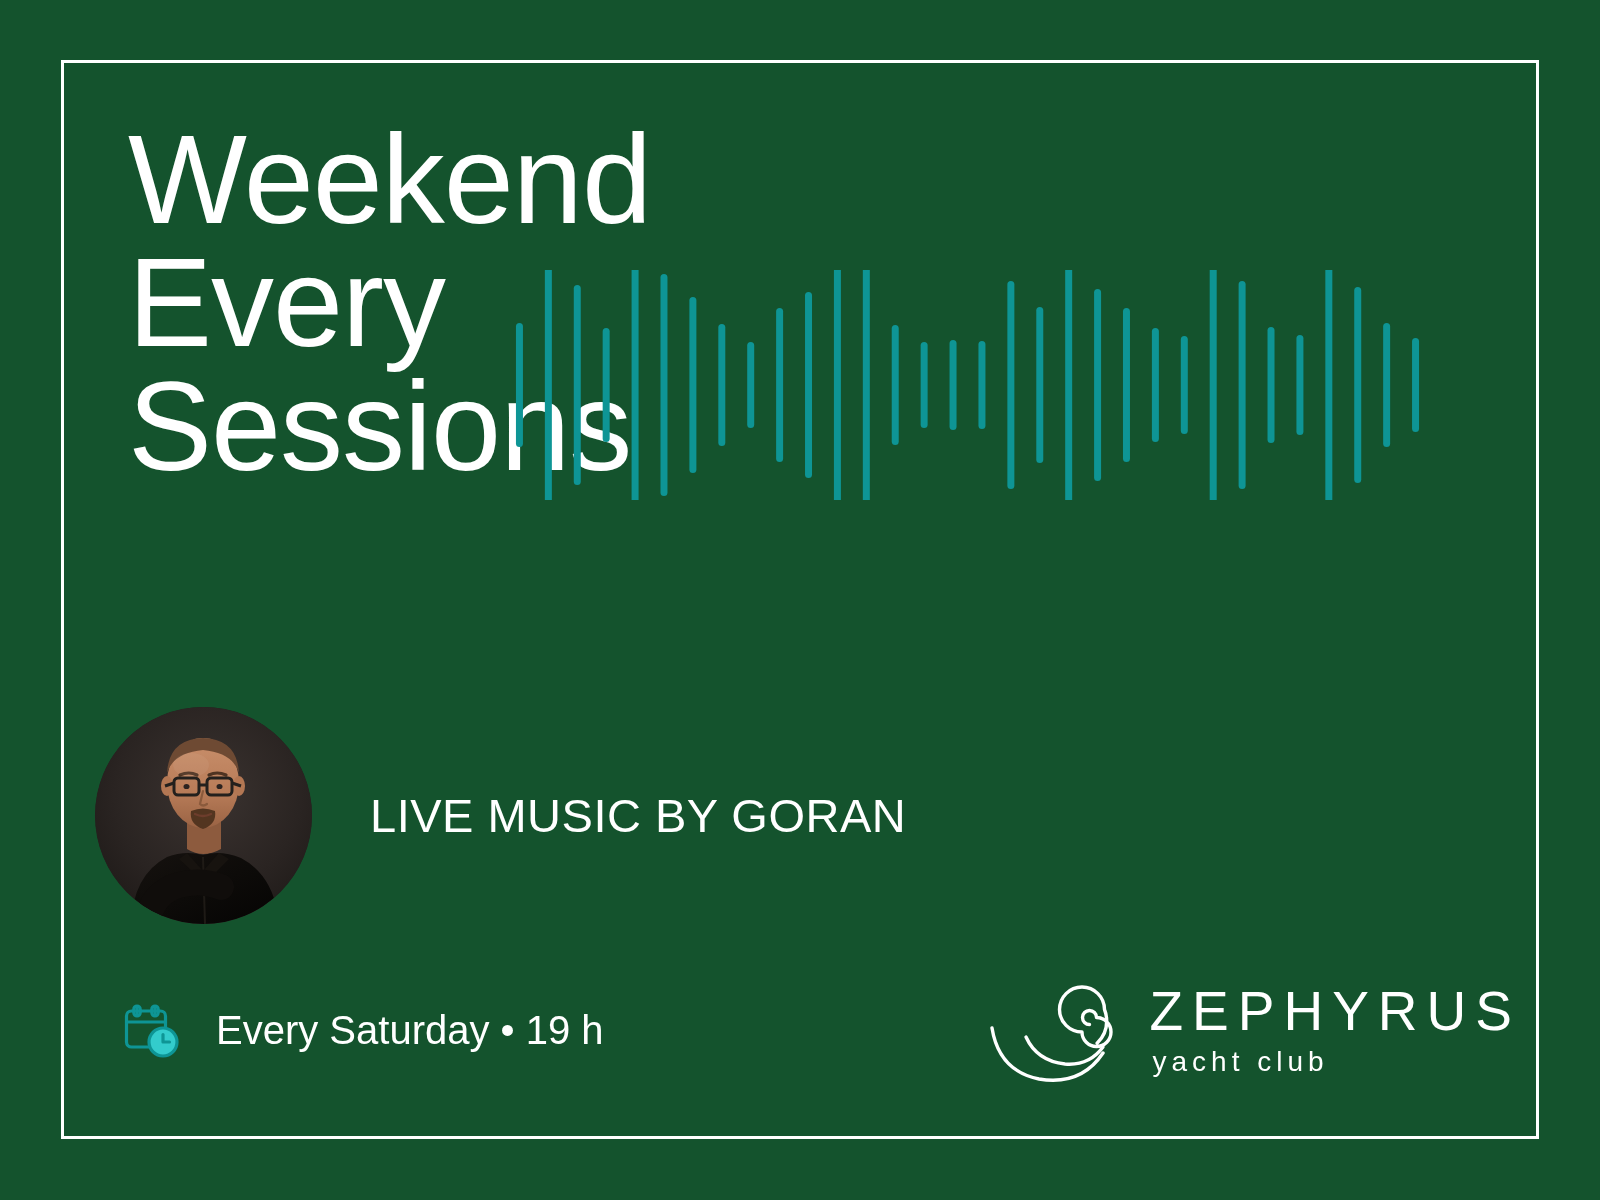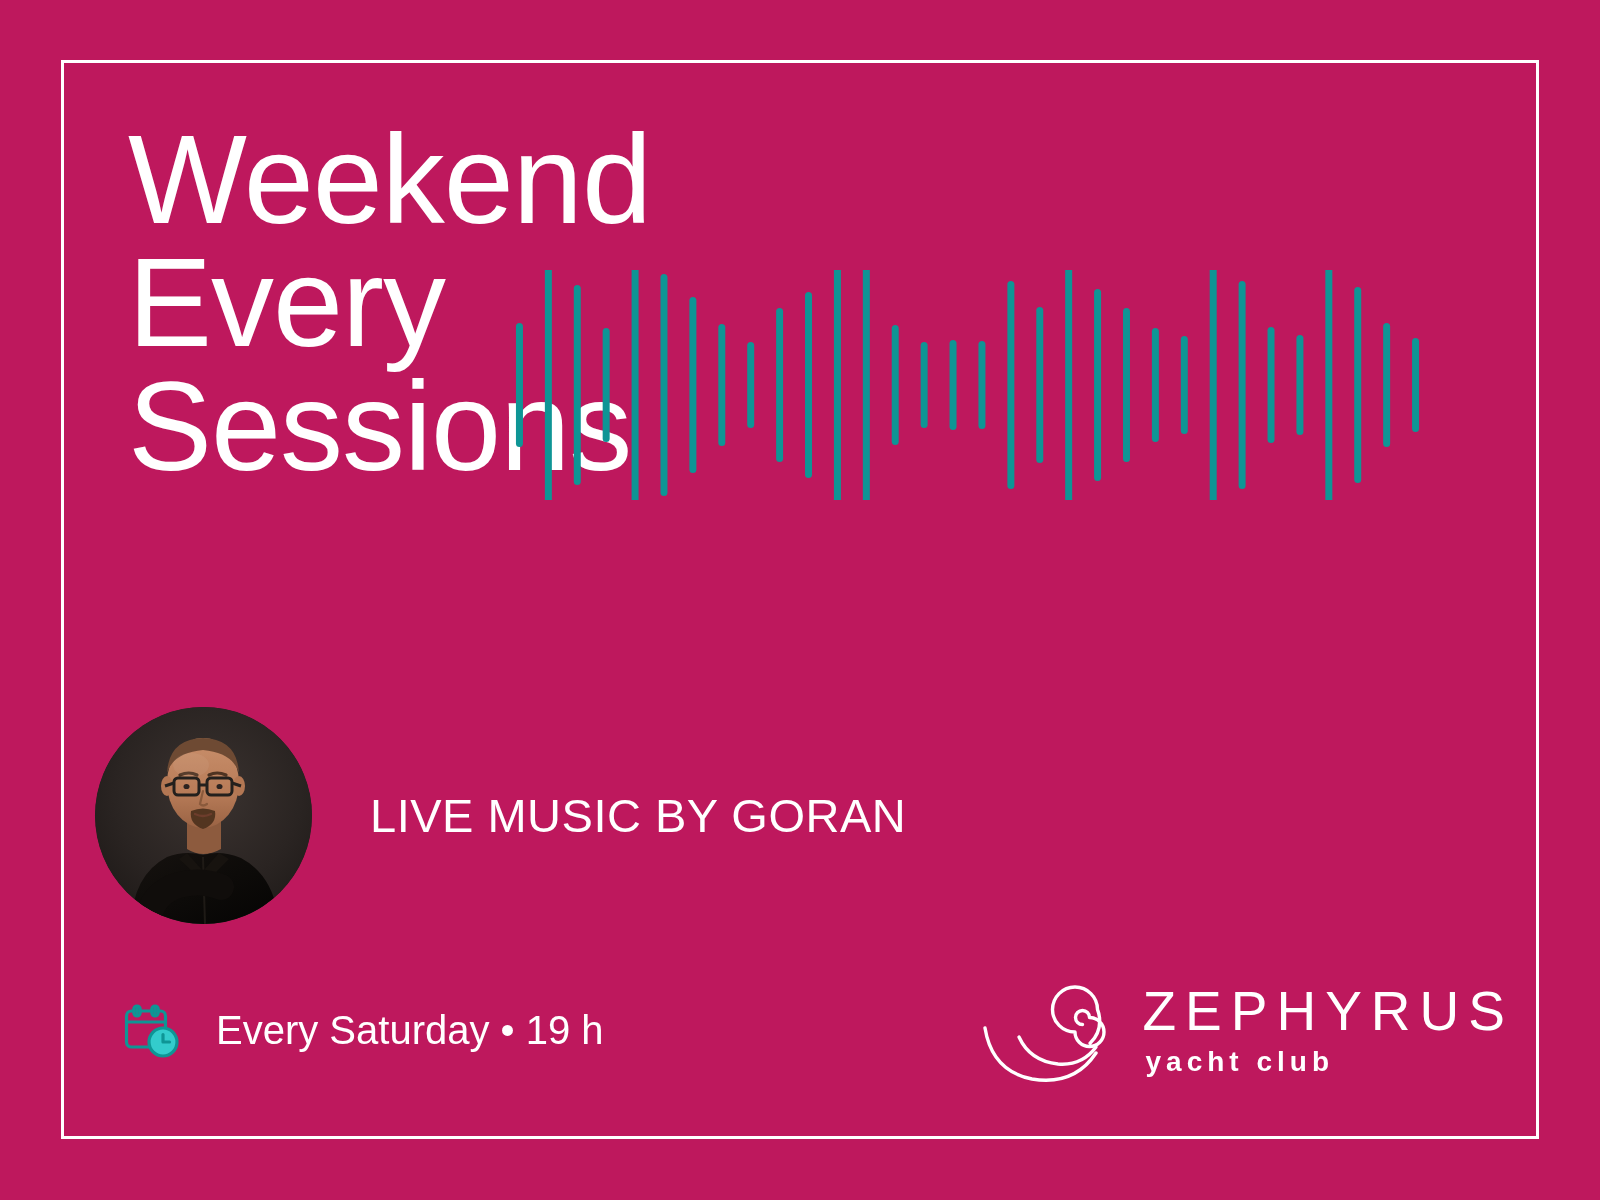--- a/index.html
+++ b/index.html
@@ -8,21 +8,21 @@
     padding: 0;
     background: #ffffff;
   }
   body {
     font-family: "Liberation Sans", sans-serif;
   }
   .poster {
     position: relative;
     width: 1600px;
     height: 1200px;
-    background: #be185d;
+    background: #14532d;
     overflow: hidden;
   }
   .poster-frame {
     position: absolute;
     left: 61px;
     top: 60px;
     width: 1478px;
     height: 1079px;
     border: 3px solid #ffffff;
     box-sizing: border-box;
@@ -108,21 +108,21 @@
     font-family: "Liberation Sans", sans-serif;
     font-weight: 400;
     font-size: 40px;
     color: #ffffff;
     white-space: nowrap;
     letter-spacing: 0px;
   }
 
   .brand {
     position: absolute;
-    right: 86px;
+    right: 79px;
     top: 975px;
     display: flex;
     align-items: center;
     height: 112px;
   }
   .brand-mark {
     width: 145px;
     height: 105px;
     flex: 0 0 auto;
   }
@@ -137,21 +137,21 @@
     font-family: "Liberation Sans", sans-serif;
     font-weight: 300;
     font-size: 55px;
     letter-spacing: 9px;
     color: #ffffff;
     line-height: 1.05;
     white-space: nowrap;
   }
   .brand-sub {
     font-family: "Liberation Sans", sans-serif;
-    font-weight: 700;
+    font-weight: 400;
     font-size: 28px;
     letter-spacing: 5px;
     color: #ffffff;
     line-height: 1.25;
     margin-top: 4px;
     margin-left: 3px;
     white-space: nowrap;
   }
 </style>
 </head>

